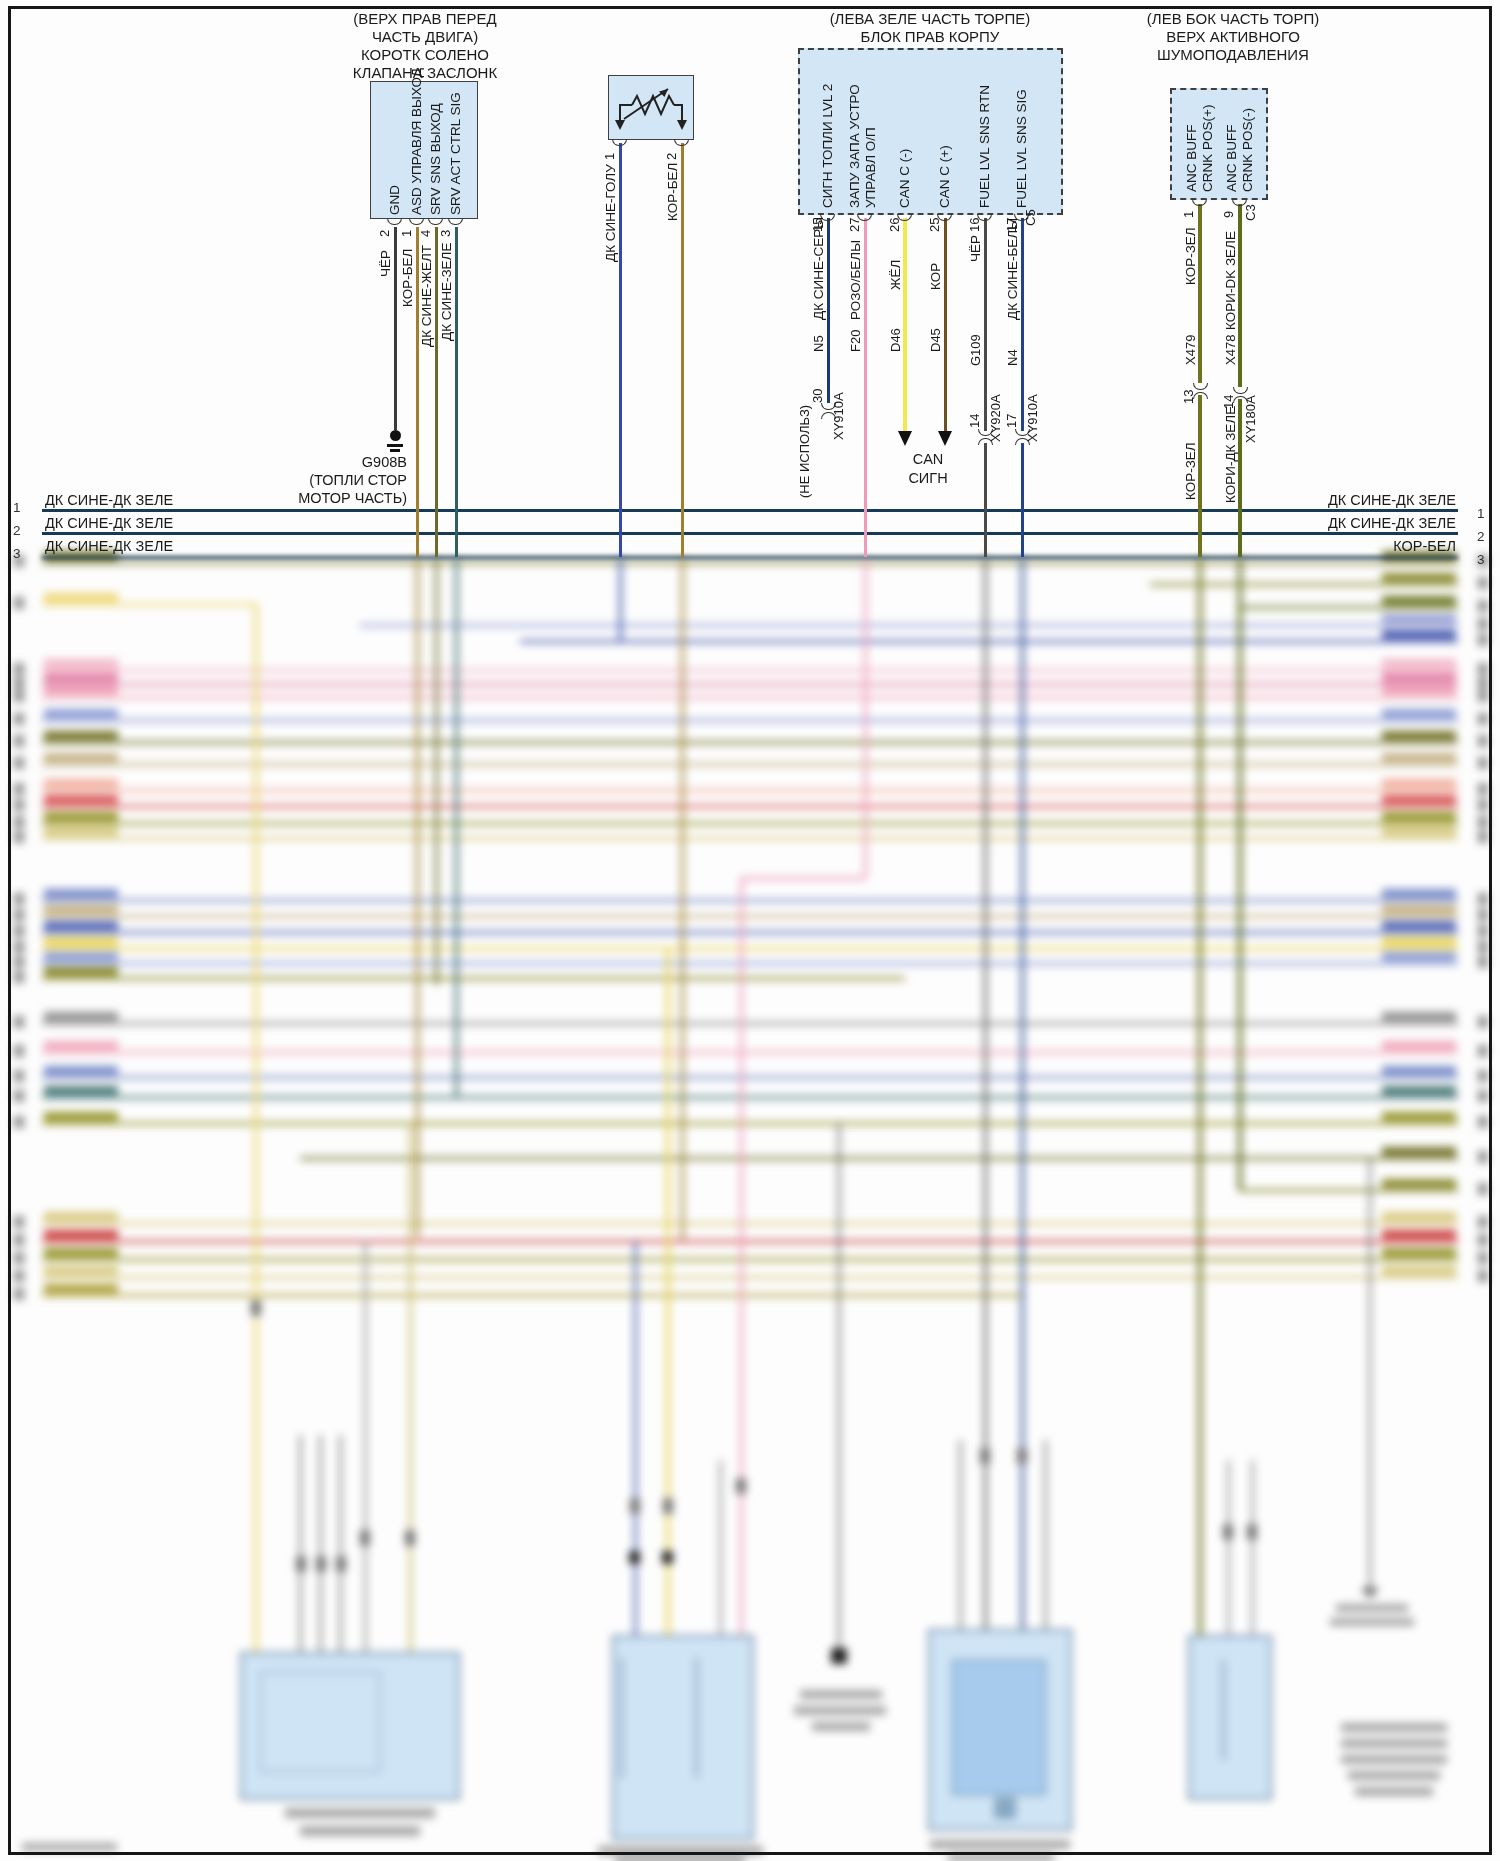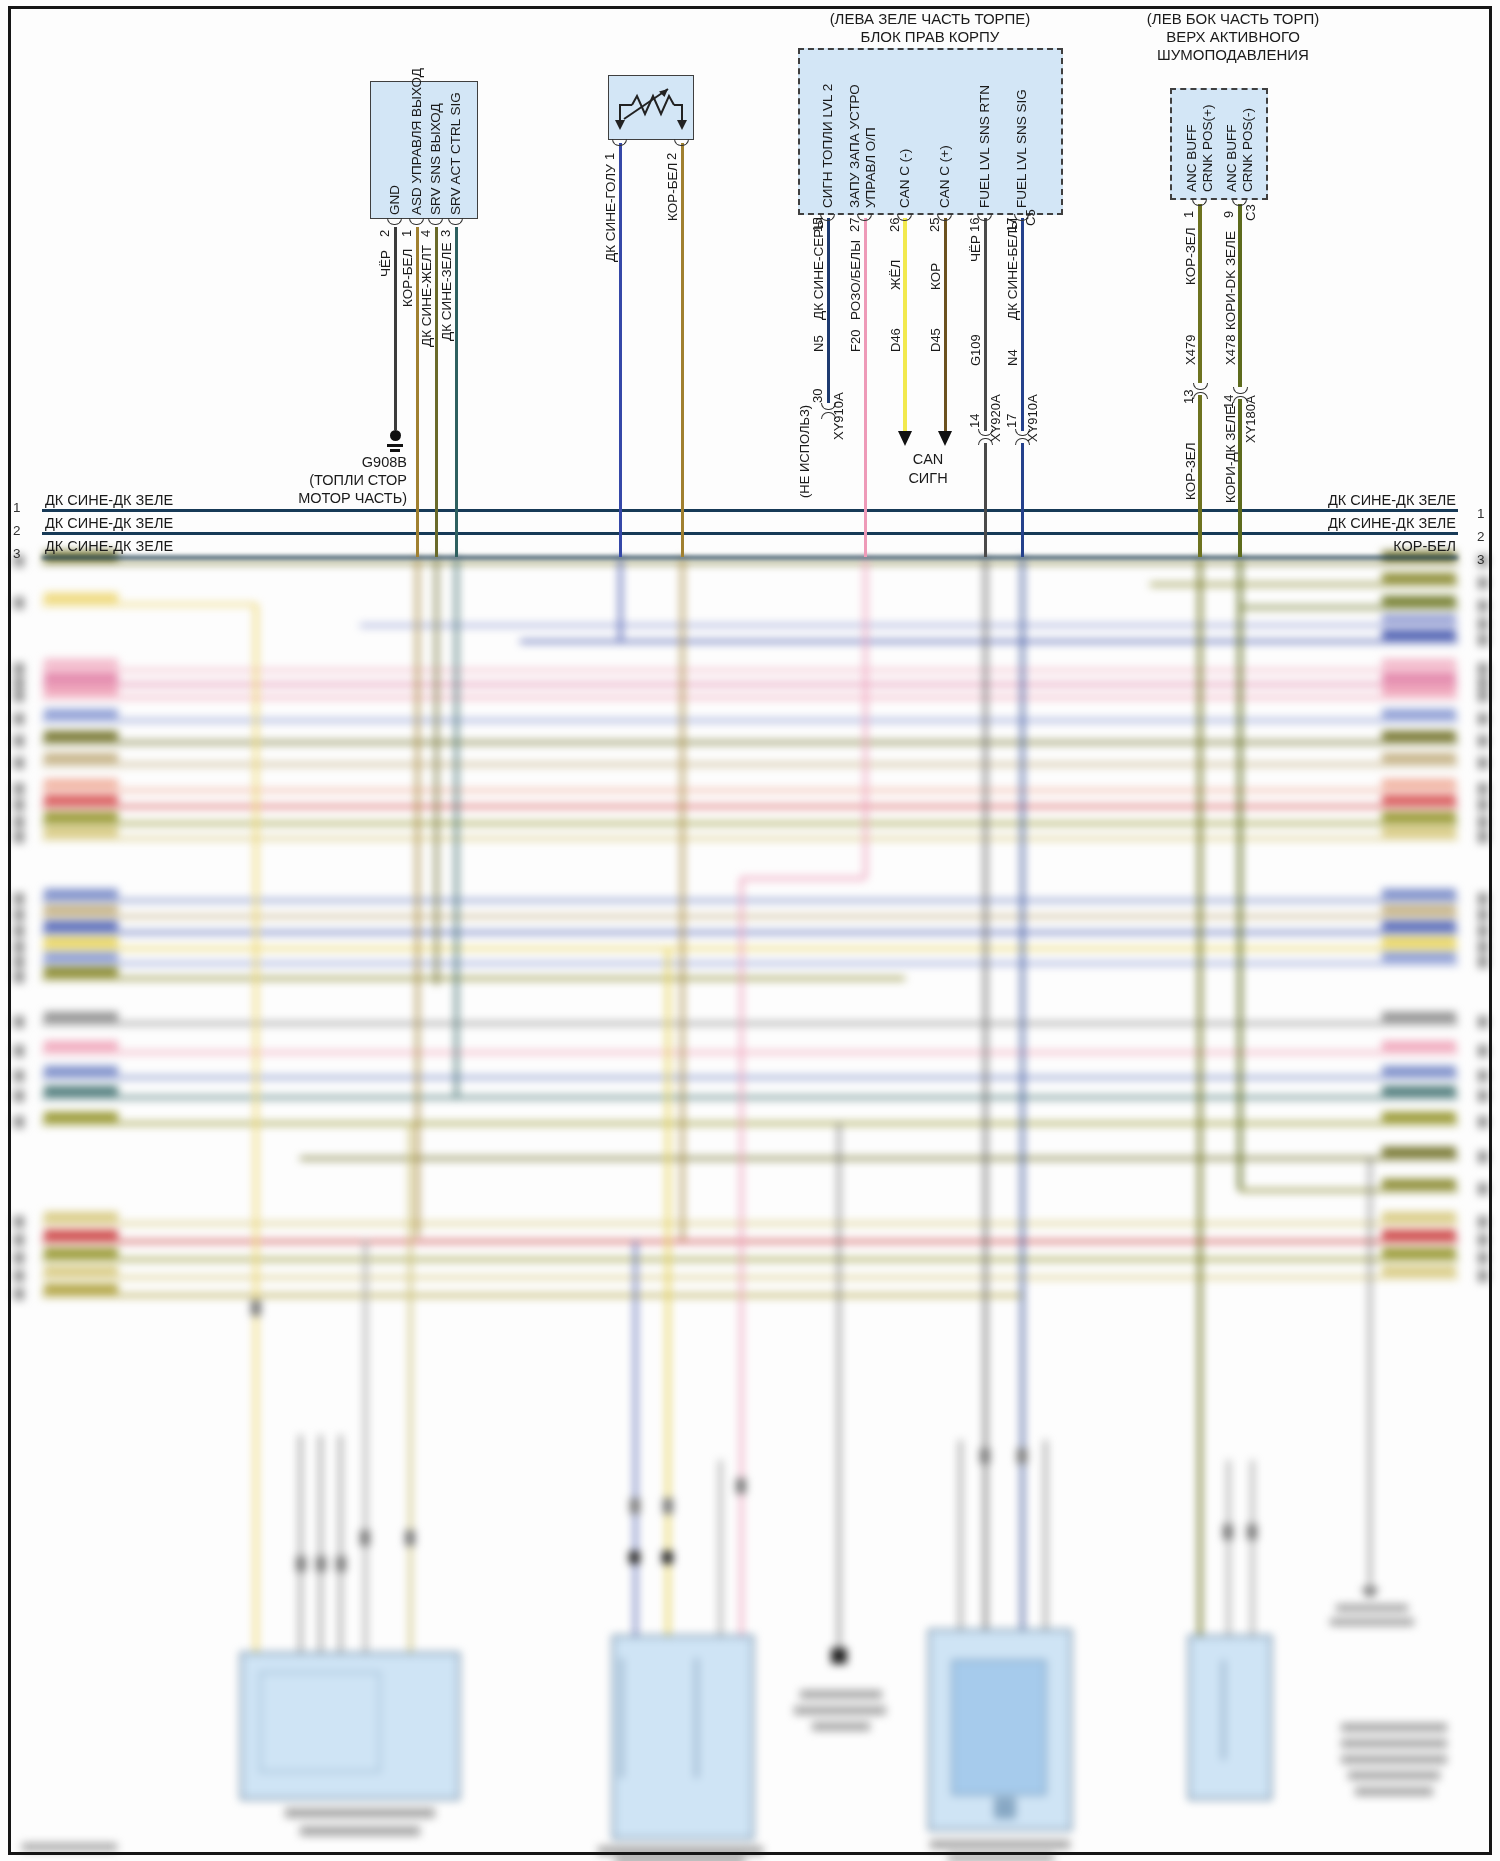--- a/index.html
+++ b/index.html
@@ -261,20 +261,26 @@
       <div style="left: 1247px; top: 1524px; width: 10px; height: 16px; background: rgb(119, 119, 119); border-radius: 2px;"></div>
       <div style="left: 251px; top: 1300px; width: 10px; height: 16px; background: rgb(119, 119, 119); border-radius: 2px;"></div>
       <div style="left: 405px; top: 1530px; width: 10px; height: 16px; background: rgb(119, 119, 119); border-radius: 2px;"></div>
       <div style="left: 360px; top: 1530px; width: 10px; height: 16px; background: rgb(119, 119, 119); border-radius: 2px;"></div>
       <div style="left: 1362px; top: 1588px; width: 16px; height: 3px; background: rgb(51, 51, 51); border-radius: 2px;"></div>
       <div style="left: 1365px; top: 1593px; width: 10px; height: 3px; background: rgb(51, 51, 51); border-radius: 2px;"></div>
     </div>
 
   <div class="frame"></div>
 
+  <div class="ttl" style="left:300px;top:10px;width:250px">
+    <div>(ВЕРХ ПРАВ ПЕРЕД</div>
+    <div>ЧАСТЬ ДВИГА)</div>
+    <div>КОРОТК СОЛЕНО</div>
+    <div>КЛАПАНА ЗАСЛОНК</div>
+  </div>
   <div class="blk" style="left:370px;top:81px;width:108px;height:138px"></div>
   <i class="v" style="left:402px;top:201px">GND</i>
   <i class="v" style="left:424px;top:201px">ASD УПРАВЛЯ ВЫХОД</i>
   <i class="v" style="left:443px;top:201px">SRV SNS ВЫХОД</i>
   <i class="v" style="left:463px;top:201px">SRV ACT CTRL SIG</i>
   <div class="arcu" style="left:387px;top:218px"></div>
   <div class="arcu" style="left:409px;top:218px"></div>
   <div class="arcu" style="left:428px;top:218px"></div>
   <div class="arcu" style="left:448px;top:218px"></div>
   <i class="v sm" style="left:392px;top:223px">2</i>

